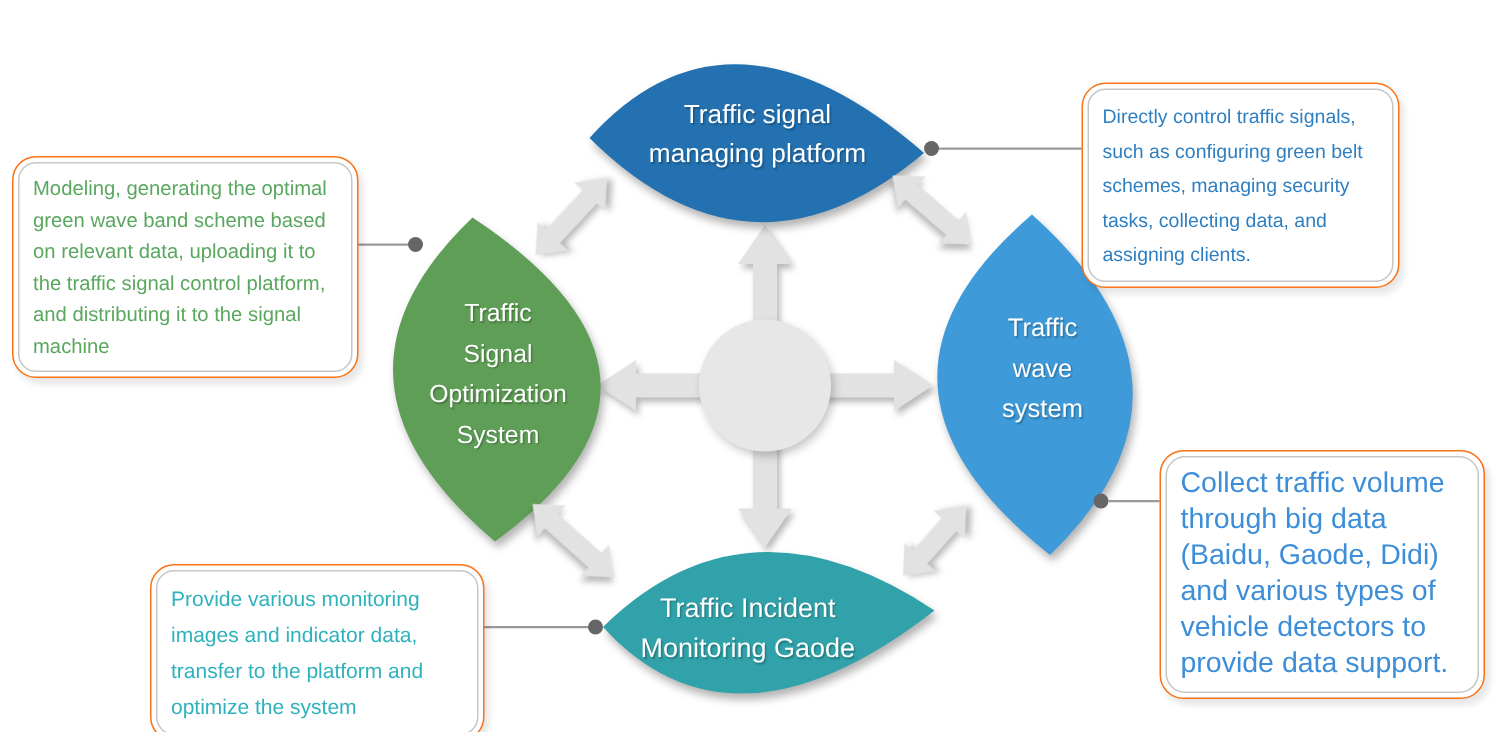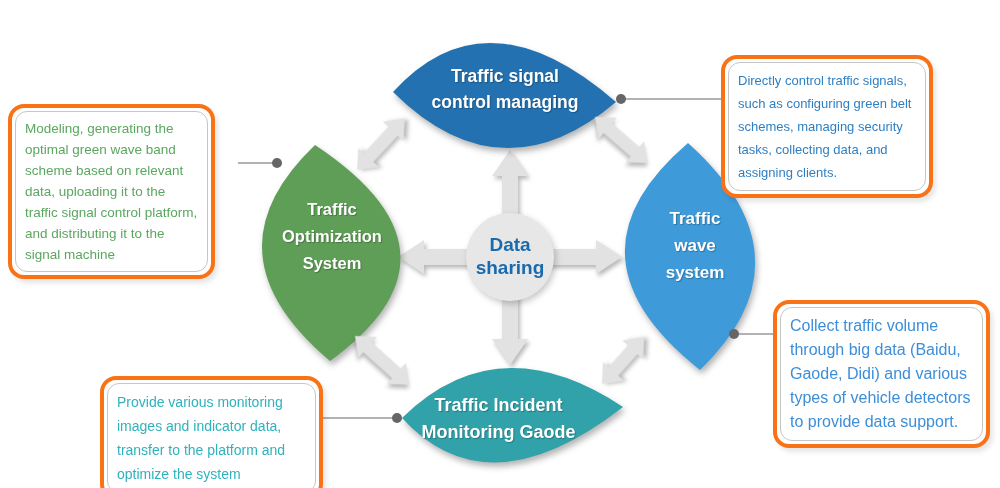--- a/index.html
+++ b/index.html
@@ -7,48 +7,48 @@
     width:1000px;height:488px;position:relative;overflow:hidden;
     background:#ffffff;
     font-family:"Liberation Sans", sans-serif;
   }
   #stage{position:absolute;left:0;top:0;width:1000px;height:488px;}
   svg{position:absolute;left:0;top:0;}
   .seg{filter:drop-shadow(2px 4px 3px rgba(0,0,0,.30));}
   .gray-arrow{filter:drop-shadow(2px 3px 2px rgba(0,0,0,.28));}
   .hub{filter:drop-shadow(2px 3px 3px rgba(0,0,0,.22));}
   .seg-label{
-    position:absolute;color:#ffffff;font-weight:bold;text-align:center;
+    position:absolute;color:#ffffff;font-weight:normal;text-align:center;
     text-shadow:1px 1px 1px rgba(0,0,0,.25);
   }
   .seg-label div{white-space:nowrap;}
   #label-north{left:395px;top:63px;width:220px;font-size:17.5px;line-height:26px;}
   #label-west{left:267px;top:196px;width:130px;font-size:16.5px;line-height:27px;}
   #label-east{left:631px;top:205px;width:128px;font-size:17px;line-height:27px;}
   #label-south{left:376px;top:392px;width:245px;font-size:18px;line-height:27px;}
   #label-center{
     position:absolute;left:458px;top:233px;width:104px;text-align:center;
     color:#1a6bad;font-weight:bold;font-size:19px;line-height:23px;
   }
   .callout{
     position:absolute;box-sizing:border-box;background:#ffffff;
-    border:4px solid #f97316;border-radius:16px;padding:3px;
+    border:1px solid #f97316;border-radius:16px;padding:3px;
     box-shadow:3px 4px 5px rgba(0,0,0,.10);
   }
   .callout-inner{
     border:1px solid #c6c6c6;border-radius:12px;padding:6px 9px;
   }
-  #callout-top-left{left:8px;top:104px;width:207px;}
+  #callout-top-left{left:8px;top:104px;width:231px;}
   #callout-top-left .callout-inner{color:#5aa75f;font-size:13.5px;line-height:21px;}
   #callout-top-right{left:721px;top:55px;width:212px;}
   #callout-top-right .callout-inner{color:#2e7fc2;font-size:13px;line-height:23px;}
   #callout-bottom-left{left:100px;top:376px;width:223px;}
   #callout-bottom-left .callout-inner{color:#2fb2bc;font-size:14px;line-height:24px;}
   #callout-bottom-right{left:773px;top:300px;width:217px;}
-  #callout-bottom-right .callout-inner{color:#3d8ed8;font-size:16px;line-height:24px;}
+  #callout-bottom-right .callout-inner{color:#3d8ed8;font-size:19px;line-height:24px;border-radius:13px;}
 </style>
 </head>
 <body>
 
 <div id="stage">
 
   <svg width="1000" height="488" viewBox="0 0 1000 488">
 
     <g>
       <polygon class="gray-arrow" points="510,150 492,176 502,176 502,260 518,260 518,176 528,176" fill="#e2e2e2"></polygon>
@@ -81,41 +81,38 @@
       <line x1="311" y1="418" x2="393" y2="418" stroke-width="1.5" stroke="#999999"></line>
       <circle cx="397" cy="418" r="5" fill="#666666"></circle>
 
       <circle cx="734" cy="334" r="5" fill="#666666"></circle>
       <line x1="739" y1="334" x2="773" y2="334" stroke-width="1.5" stroke="#999999"></line>
     </g>
   </svg>
 
   <div class="seg-label" id="label-north">
     <div>Traffic signal</div>
-    <div>control managing</div>
+    <div>managing platform</div>
   </div>
   <div class="seg-label" id="label-west">
     <div>Traffic</div>
+    <div>Signal</div>
     <div>Optimization</div>
     <div>System</div>
   </div>
   <div class="seg-label" id="label-east">
     <div>Traffic</div>
     <div>wave</div>
     <div>system</div>
   </div>
   <div class="seg-label" id="label-south">
     <div>Traffic Incident</div>
     <div>Monitoring Gaode</div>
   </div>
 
-  <div id="label-center">
-    <div>Data</div>
-    <div>sharing</div>
-  </div>
 
   <div class="callout" id="callout-top-left">
     <div class="callout-inner">Modeling, generating the optimal green wave band scheme based on relevant data, uploading it to the traffic signal control platform, and distributing it to the signal machine</div>
   </div>
   <div class="callout" id="callout-top-right">
     <div class="callout-inner">Directly control traffic signals, such as configuring green belt schemes, managing security tasks, collecting data, and assigning clients.</div>
   </div>
   <div class="callout" id="callout-bottom-left">
     <div class="callout-inner">Provide various monitoring images and indicator data, transfer to the platform and optimize the system</div>
   </div>

